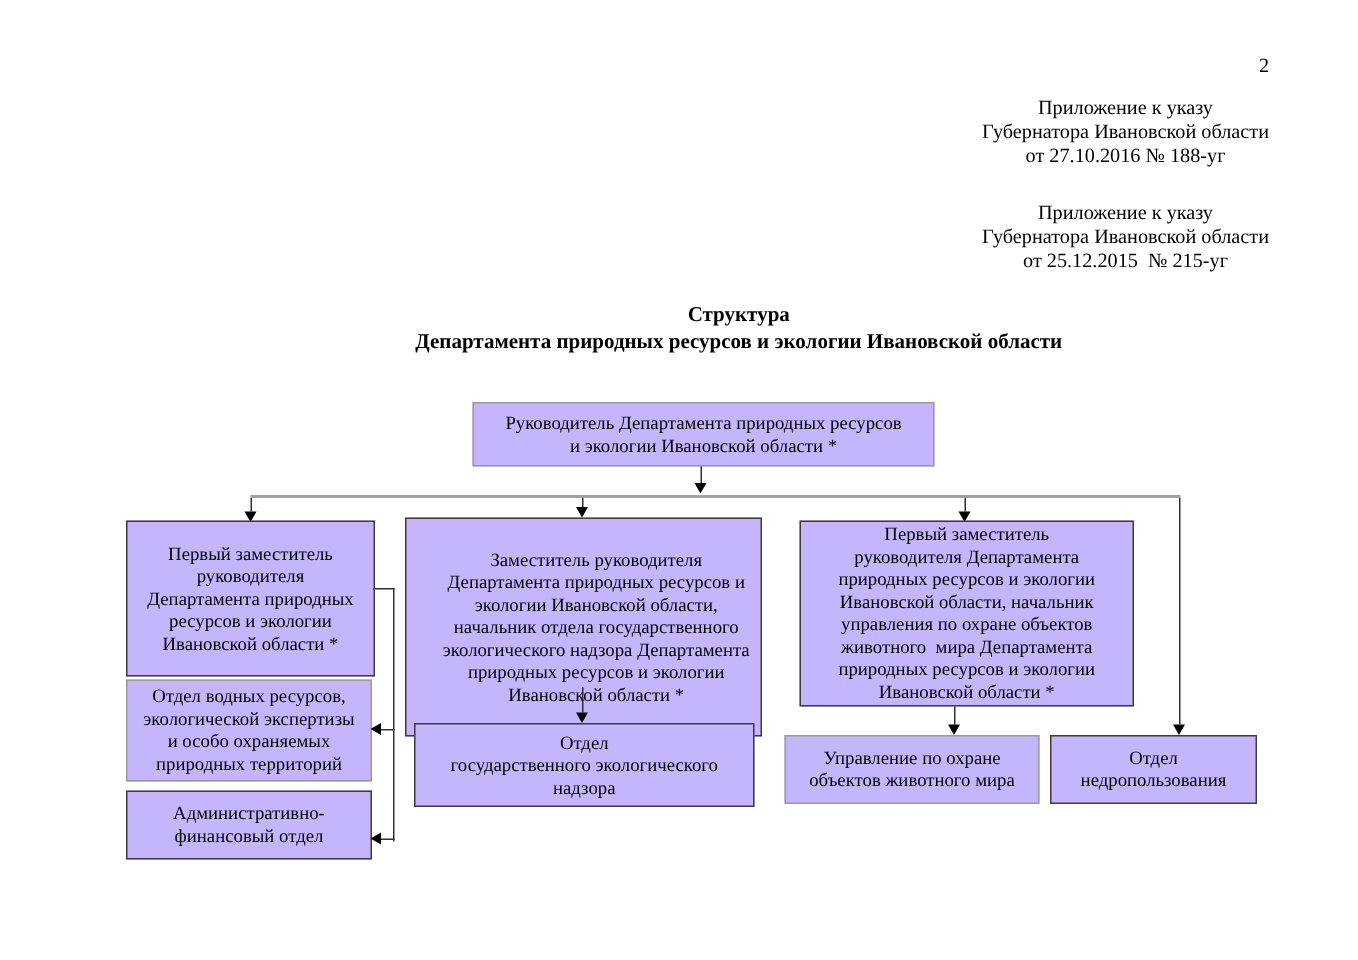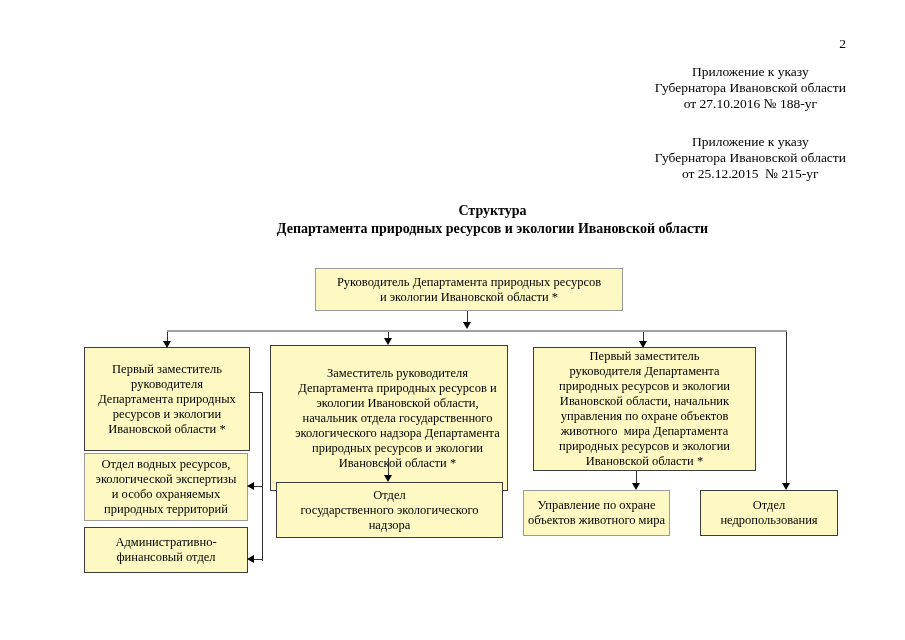--- a/index.html
+++ b/index.html
@@ -25,35 +25,35 @@
   .appendix.a1{top:64px;}
   .appendix.a2{top:134px;}
   .doc-title{
     position:absolute;top:202px;left:0;width:905px;
     font-size:14px;line-height:18px;font-weight:bold;
     text-align:center;white-space:pre-line;padding-left:40px;
   }
   
   .box{
     position:absolute;box-sizing:border-box;
-    border:1px solid #3c3c3c;background:#fef9c3;
+    border:1px solid #3c3c3c;background:#c4b5fd;
     display:flex;align-items:center;justify-content:center;
     text-align:center;white-space:pre-wrap;
     font-size:12.5px;line-height:15px;
     padding:2px 3px;
   }
   .box.light{border-color:#9a9a9a;}
   #b-head   {left:315px;top:268px;width:308px;height:43px;}
   #b-l2a    {left:84px; top:347px;width:166px;height:104px;}
   #b-l2b    {left:270px;top:345px;width:238px;height:146px;padding-left:20px;}
   #b-l2c    {left:533px;top:347px;width:223px;height:124px;}
   #b-water  {left:84px; top:453px;width:164px;height:68px;}
   #b-admin  {left:84px; top:527px;width:164px;height:46px;}
   #b-eco    {left:276px;top:482px;width:227px;height:56px;}
-  #b-fauna  {left:523px;top:490px;width:147px;height:46px;}
+  #b-fauna  {left:523px;top:490px;width:170px;height:46px;}
   #b-subsoil{left:700px;top:490px;width:138px;height:46px;}
   
   .vline{position:absolute;width:1px;background:#303030;}
   .hline{position:absolute;height:1px;background:#303030;}
   .hline.dist{height:2px;background:#a0a0a0;}
   .ar-down{position:absolute;width:0;height:0;
     border-left:4px solid transparent;border-right:4px solid transparent;
     border-top:7px solid #000;}
   .ar-left{position:absolute;width:0;height:0;
     border-top:4px solid transparent;border-bottom:4px solid transparent;

